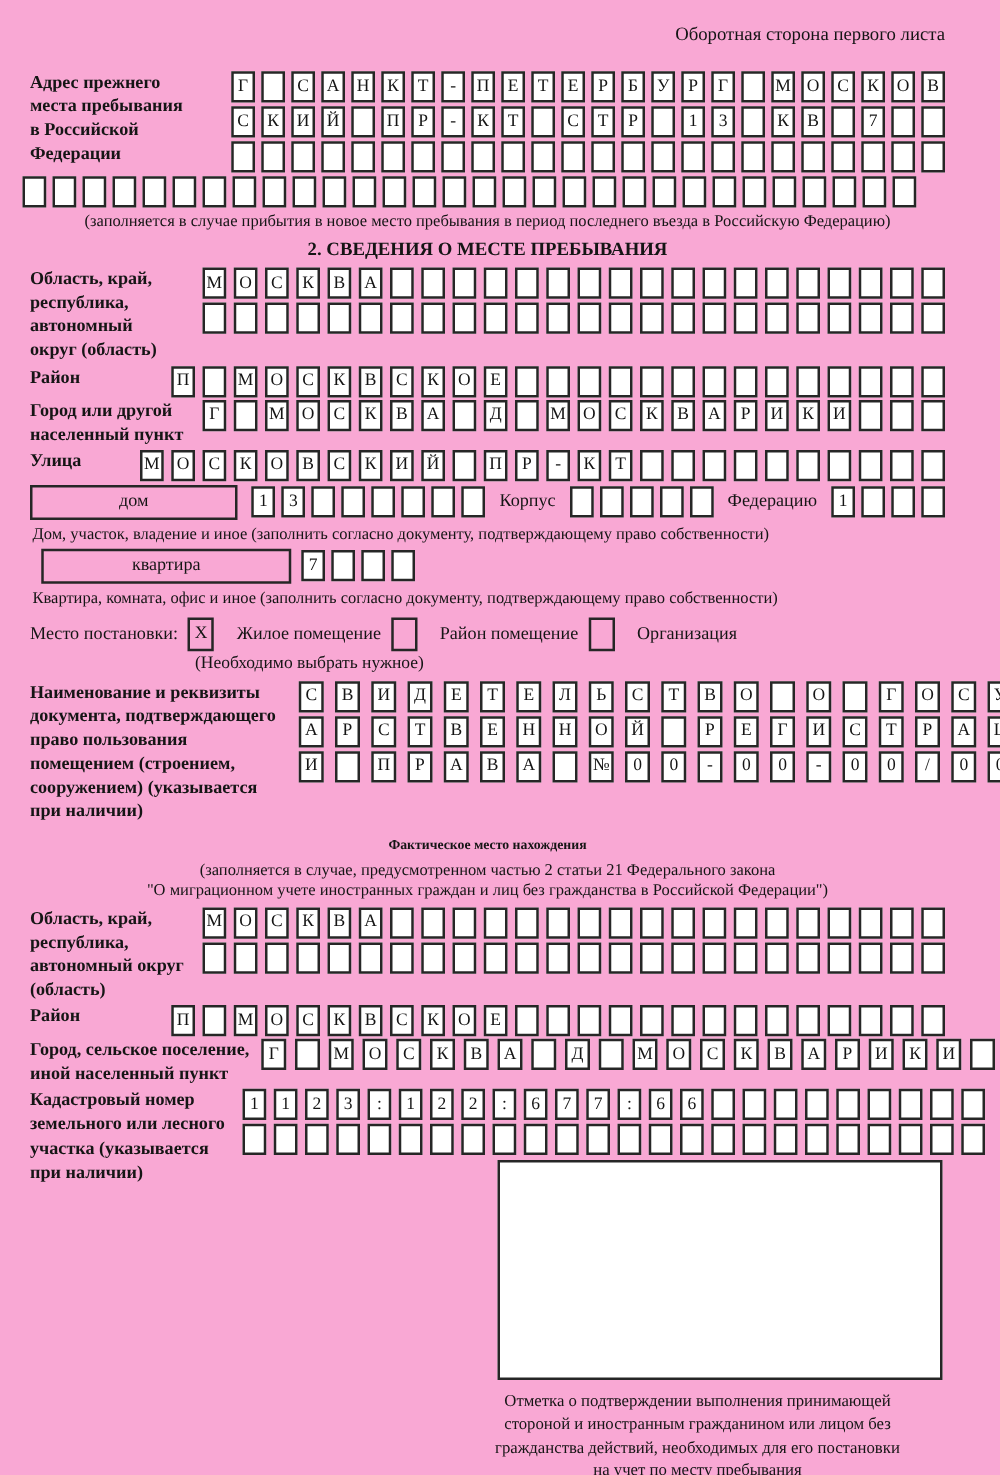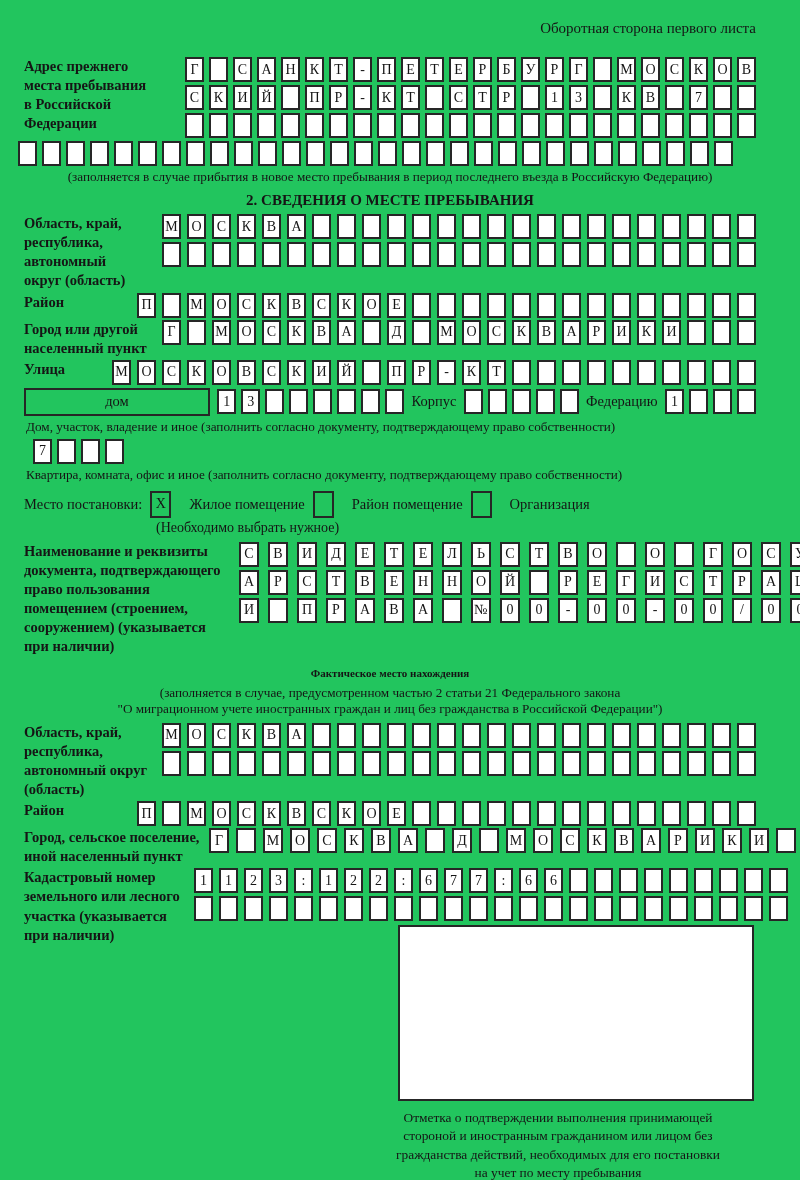--- a/index.html
+++ b/index.html
@@ -1,20 +1,20 @@
 <!DOCTYPE html>
 <html><head>
 <meta charset="utf-8">
 <style>
   html,body { margin:0; padding:0; background:#ffffff; }
   .page {
     width:800px; height:1180px; box-sizing:border-box;
     padding:20px 44px 0 24px;
     font-family:"Liberation Serif", serif;
-    color:#151515; background:#22c55e;
+    color:#151515; background:#f9a8d4;
     position:relative; overflow:hidden;
   }
   .topnote { text-align:right; font-size:15px; margin-bottom:20px; }
 
   .cell {
     box-sizing:border-box; flex:0 0 auto;
     width:19px; height:25px;
     border:2px solid #262626;
     display:flex; align-items:center; justify-content:center;
     font-size:14px; background:#fff;
@@ -33,21 +33,21 @@
   .note.left { text-align:left; margin-left:2px; }
   .h2 { text-align:center; font-weight:bold; font-size:15px; margin:7px 0 5px 0; }
   .h3 { text-align:center; font-weight:bold; font-size:11px; margin:10px 0 6px 0; }
   .centernote { font-size:13.2px; text-align:center; white-space:pre-line; margin-bottom:6px; }
 
   .domrow { display:flex; align-items:center; justify-content:space-between; margin:3px 0 1px 0; }
   .labelbox {
     box-sizing:border-box; border:2px solid #262626; height:28px;
     display:flex; align-items:center; justify-content:center; font-size:14.5px;
   }
-  .labelbox.dom { width:186px; }
+  .labelbox.dom { width:166px; }
   .labelbox.kv  { width:200px; }
   .inlinecells { display:flex; gap:5px; }
   .inline-label { font-size:14.5px; }
   .kvrow { display:flex; align-items:center; gap:8px; margin:4px 0 1px 9px; }
 
   .mestorow { display:flex; align-items:center; margin:8px 0 0 0; font-size:14.5px; }
   .cbx {
     box-sizing:border-box; width:21px; height:27px; border:2px solid #262626;
     display:flex; align-items:center; justify-content:center; font-size:14px;
   }
@@ -377,20 +377,21 @@
     <div class="inlinecells">
         <span class="cell">1</span>
         <span class="cell"></span>
         <span class="cell"></span>
         <span class="cell"></span>
       </div>
   </div>
   <div class="note left">Дом, участок, владение и иное (заполнить согласно документу, подтверждающему право собственности)</div>
 
   <div class="kvrow">
+    <div class="labelbox kv">квартира</div>
     <div class="inlinecells">
         <span class="cell">7</span>
         <span class="cell"></span>
         <span class="cell"></span>
         <span class="cell"></span>
       </div>
   </div>
   <div class="note left">Квартира, комната, офис и иное (заполнить согласно документу, подтверждающему право собственности)</div>
 
   <div class="mestorow">

